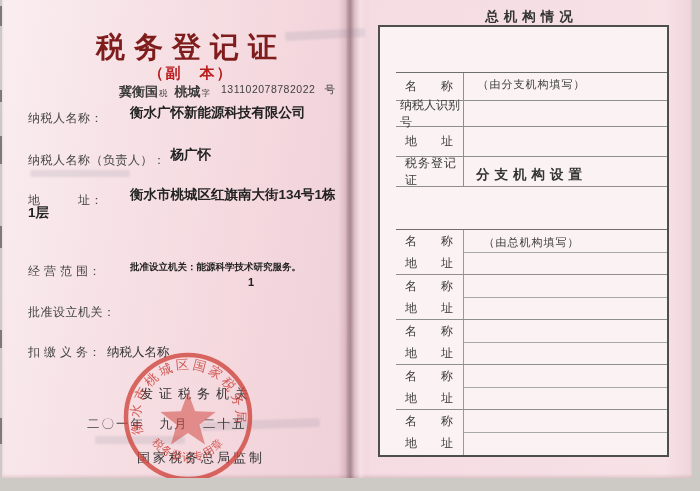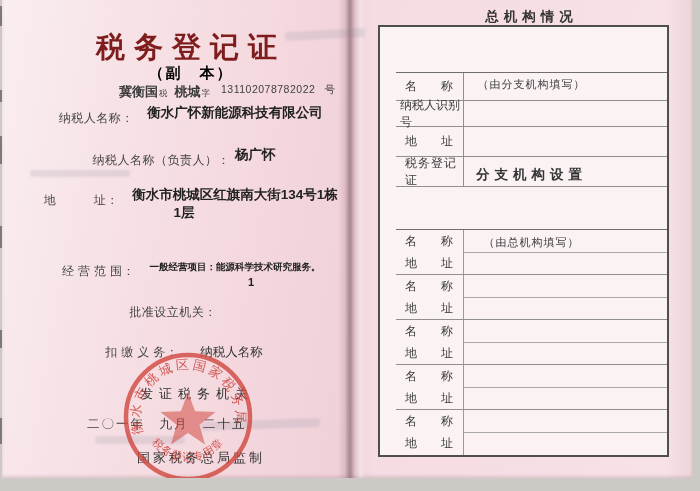--- a/index.html
+++ b/index.html
@@ -32,36 +32,36 @@
   .edge-mark { position: absolute; left: 0; width: 2px; background: #2b2b2b; opacity: .5; }
   .smudge { position: absolute; background: rgba(125,125,140,.16); filter: blur(1.2px); border-radius: 3px; }
 
   
   .cert-title {
     position: absolute; left: 60px; top: 28px; width: 262px; text-align: center;
     font-size: 29px; font-weight: 700; letter-spacing: 9px; color: #7f1d1d;
   }
   .cert-subtitle {
     position: absolute; left: 60px; top: 64px; width: 262px; text-align: center;
-    font-size: 15px; font-weight: 700; letter-spacing: 2px; color: #000000;
+    font-size: 15px; font-weight: 700; letter-spacing: 2px; color: #b91c1c;
   }
   .cert-no {
     position: absolute; left: 119px; top: 83px; width: 216px;
     display: flex; align-items: flex-start; color: #3a3a3a;
   }
   .cn-a   { font-size: 13px; font-weight: 700; font-family: "Liberation Sans","DejaVu Sans",sans-serif; }
   .cn-sub { font-size: 8.5px; transform: translateY(5px); margin: 0 1px; }
   .cn-num { font-size: 10.5px; margin-left: 10px; letter-spacing: .5px;
             font-family: "Liberation Sans","DejaVu Sans",sans-serif; color: #3f3f3f; }
   .cn-suf { font-size: 10.5px; margin-left: auto; }
 
-  .fr { position: absolute; left: 28px; width: 312px; font-size: 12px; color: #454545; text-align: center; }
+  .fr { position: absolute; left: 28px; width: 312px; font-size: 12px; color: #454545; }
   .fr .lbl { display: inline-block; width: 102px; transform: translateY(5px); letter-spacing: .5px; }
   .fr.fr-long .lbl { width: auto; margin-right: 5px; }
-  .fr.fr-flat .lbl { transform: none; width: auto; margin-right: 22px; }
+  .fr.fr-flat .lbl { transform: none; width: auto; margin-right: 6px; }
   .fr .val {
     font-family: "Liberation Sans","DejaVu Sans",sans-serif;
     font-weight: 700; font-size: 13.5px; color: #222;
   }
   .fr .val-small { font-size: 9.5px; }
   .fr .val-plain { font-size: 12.5px; color: #333; font-family: "Liberation Serif","DejaVu Serif",serif; font-weight: 400; }
   .scope-note { position: absolute; left: 248px; top: 276px; font-size: 11px; font-weight: 700;
                 font-family: "Liberation Sans","DejaVu Sans",sans-serif; color: #222; }
 
   .issuer { position: absolute; left: 97px; top: 385px; width: 200px; text-align: center;
@@ -134,21 +134,21 @@
   <div class="fr" style="top:104px">
     <span class="lbl">纳税人名称：</span><span class="val">衡水广怀新能源科技有限公司</span>
   </div>
   <div class="fr fr-long" style="top:146px">
     <span class="lbl">纳税人名称（负责人）：</span><span class="val">杨广怀</span>
   </div>
   <div class="fr" style="top:186px">
     <span class="lbl">地　　　址：</span><span class="val">衡水市桃城区红旗南大街134号1栋1层</span>
   </div>
   <div class="fr" style="top:258px">
-    <span class="lbl">经 营 范 围：</span><span class="val val-small">一般经营项目：能源科学技术研究服务。</span>
+    <span class="lbl">经 营 范 围：</span><span class="val val-small">批准设立机关：能源科学技术研究服务。</span>
   </div>
   <div class="scope-note">1</div>
   <div class="fr fr-flat" style="top:304px">
     <span class="lbl">批准设立机关：</span><span class="val-plain"></span>
   </div>
   <div class="fr fr-flat" style="top:344px">
     <span class="lbl">扣 缴 义 务：</span><span class="val-plain">纳税人名称</span>
   </div>
 
   <div class="issuer">发证税务机关</div>

